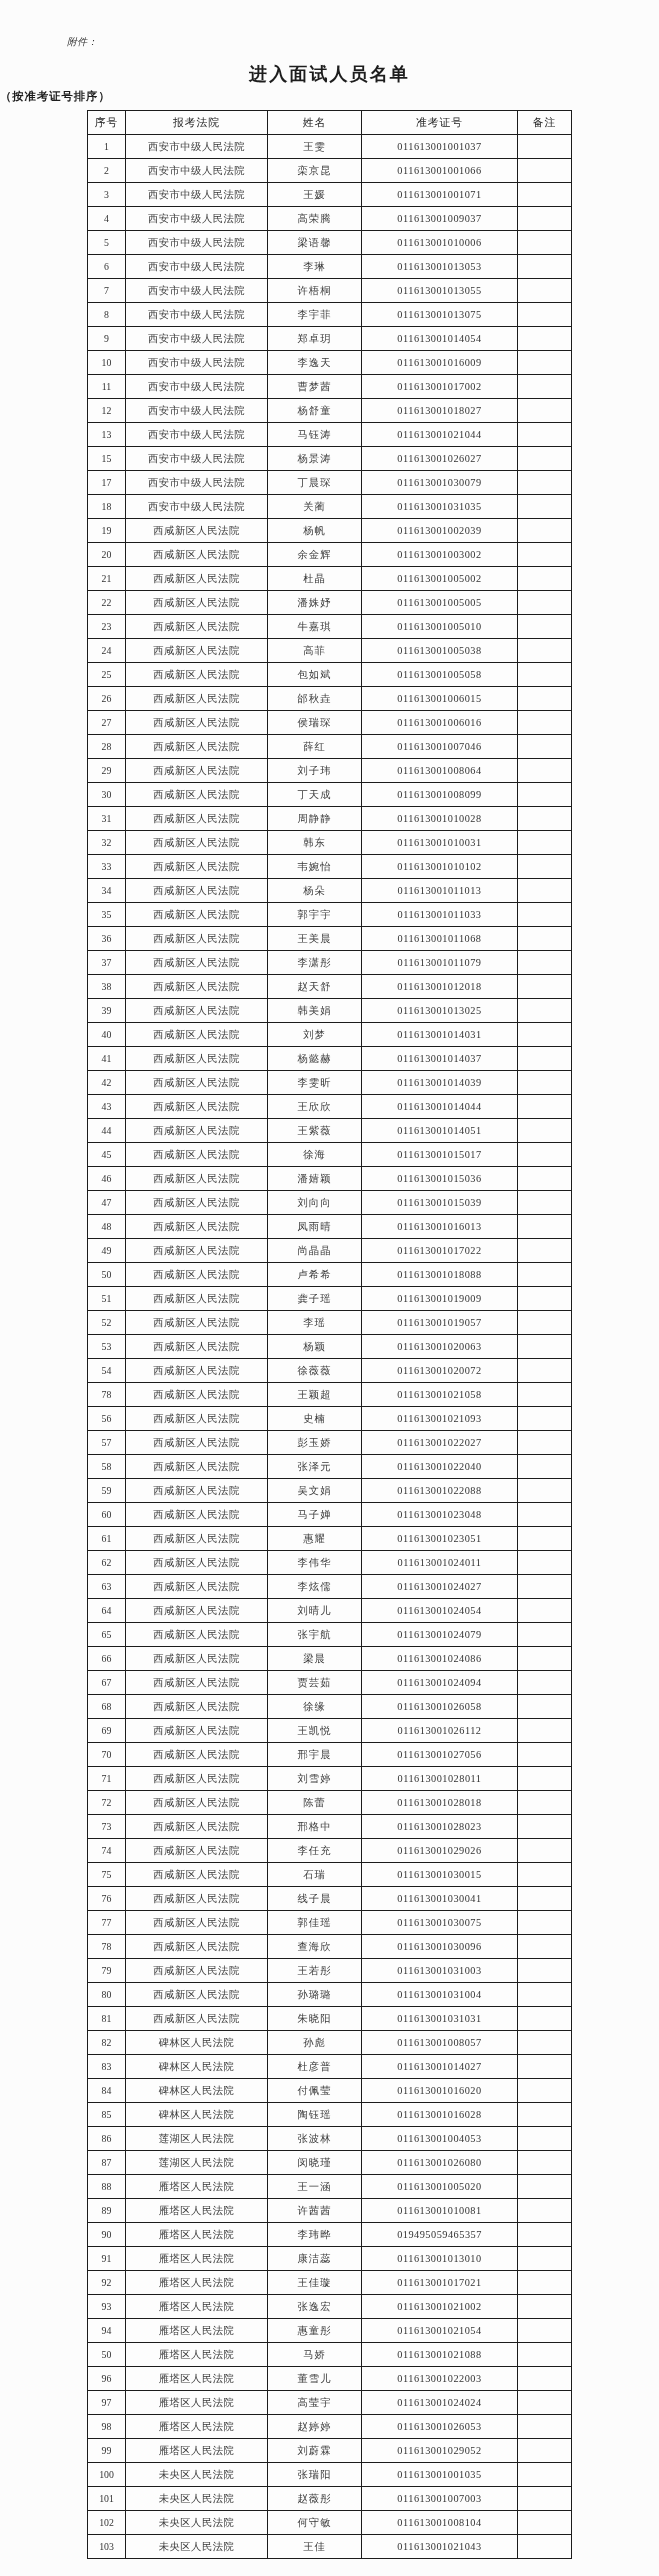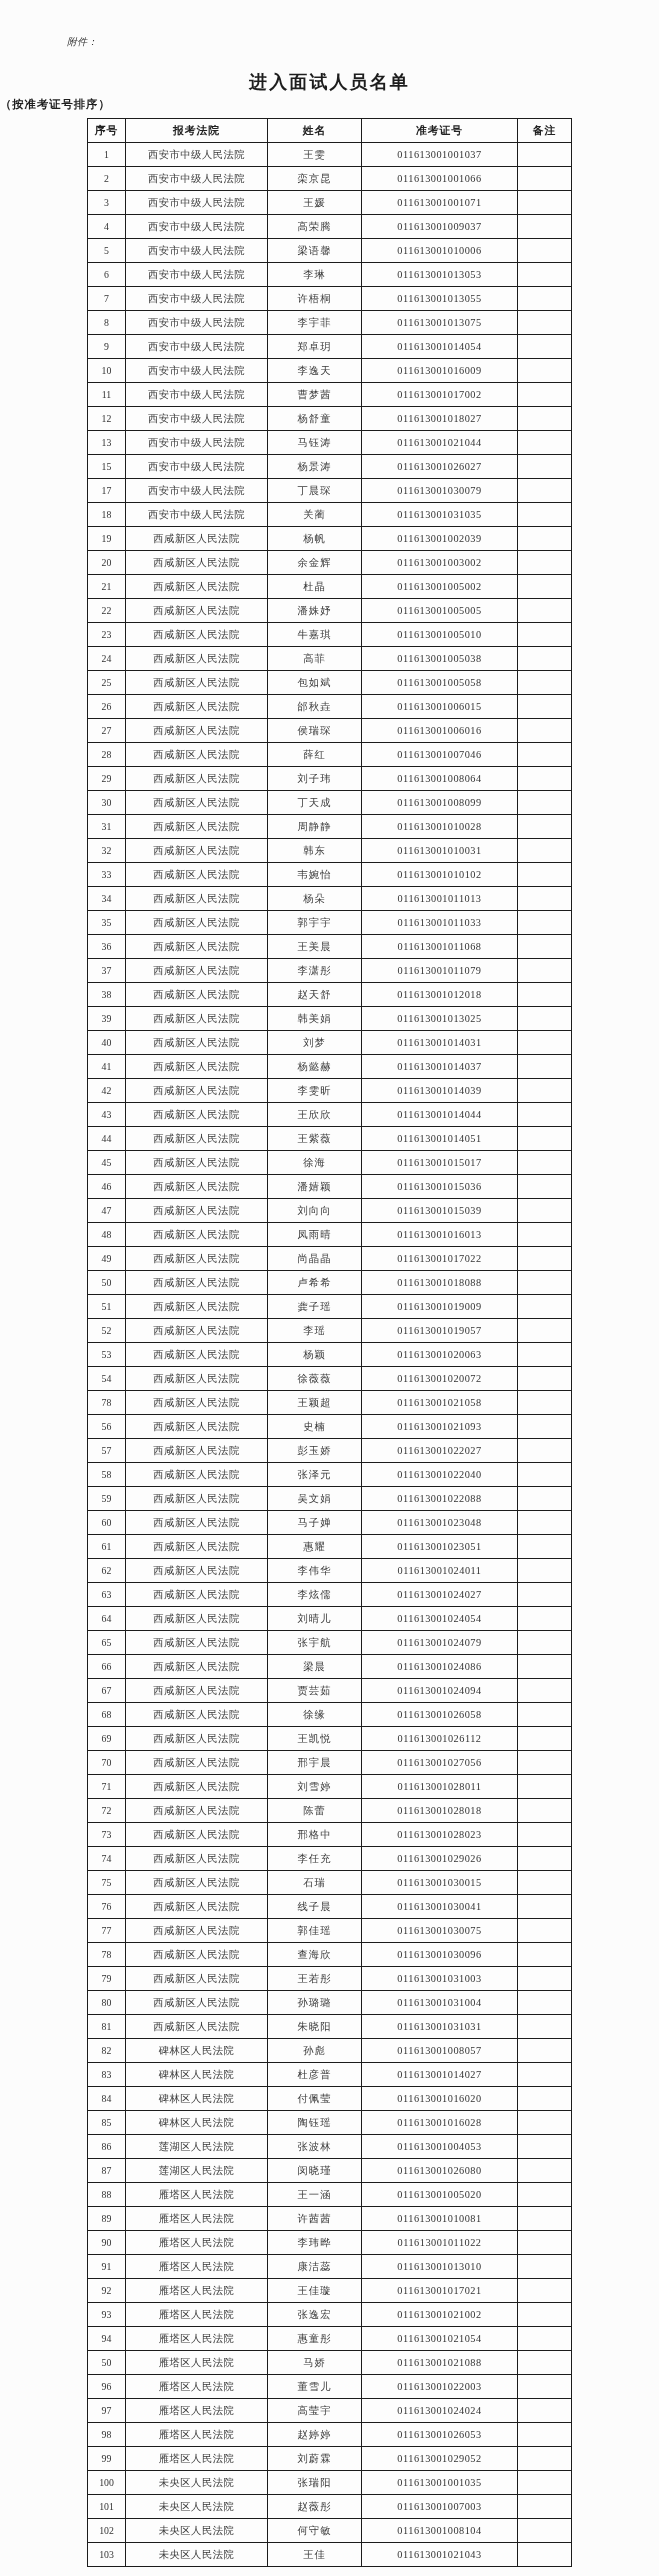--- a/index.html
+++ b/index.html
@@ -16,21 +16,21 @@
     background: #fcfcfc;
   }
   .attachment {
     padding: 36px 0 0 67px;
     font-size: 9.8px;
     letter-spacing: 0.5px;
     color: #333;
     font-style: italic;
   }
   .title {
-    margin: 21px 0 0 0;
+    margin: 13px 0 0 0;
     text-align: center;
     font-size: 18px;
     font-weight: bold;
     letter-spacing: 2.1px;
     color: #1d1d1d;
   }
   .subtitle {
     margin: 2.6px 0 0 0;
     text-align: left;
     font-size: 11.3px;
@@ -54,21 +54,21 @@
     height: 23px;
     padding: 0 1px;
     text-align: center;
     vertical-align: middle;
     overflow: hidden;
     white-space: nowrap;
     background: #fdfdfd;
   }
   table.roster th {
     font-size: 10.8px;
-    font-weight: 700;
+    font-weight: 400;
     letter-spacing: 1px;
     color: #222;
     text-align: center;
   }
   td.c0 { font-size: 9.8px; color: #333; }
   td.c1 { font-size: 10.3px; letter-spacing: 0.5px; color: #3a3a3a; }
   td.c2 { font-size: 10.3px; letter-spacing: 1px; color: #3a3a3a; }
   td.c3 { font-size: 10.3px; letter-spacing: 0.5px; color: #333; }
   td.c4 { font-size: 9.8px; letter-spacing: 0.5px; color: #3a3a3a; }
 </style>
@@ -707,21 +707,21 @@
           <td class="c0">89</td>
           <td class="c1">雁塔区人民法院</td>
           <td class="c2">许茜茜</td>
           <td class="c3">011613001010081</td>
           <td class="c4"></td>
         </tr>
         <tr>
           <td class="c0">90</td>
           <td class="c1">雁塔区人民法院</td>
           <td class="c2">李玮晔</td>
-          <td class="c3">011613001011022</td>
+          <td class="c3">019495059465357</td>
           <td class="c4"></td>
         </tr>
         <tr>
           <td class="c0">91</td>
           <td class="c1">雁塔区人民法院</td>
           <td class="c2">康洁蕊</td>
           <td class="c3">011613001013010</td>
           <td class="c4"></td>
         </tr>
         <tr>

